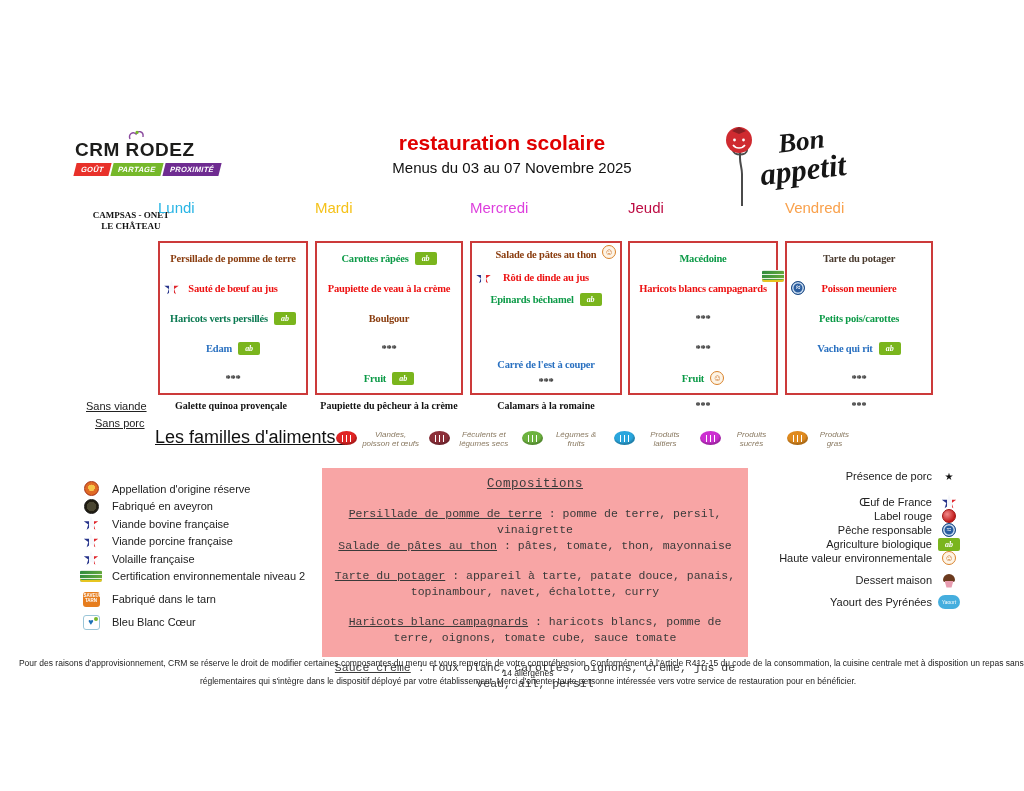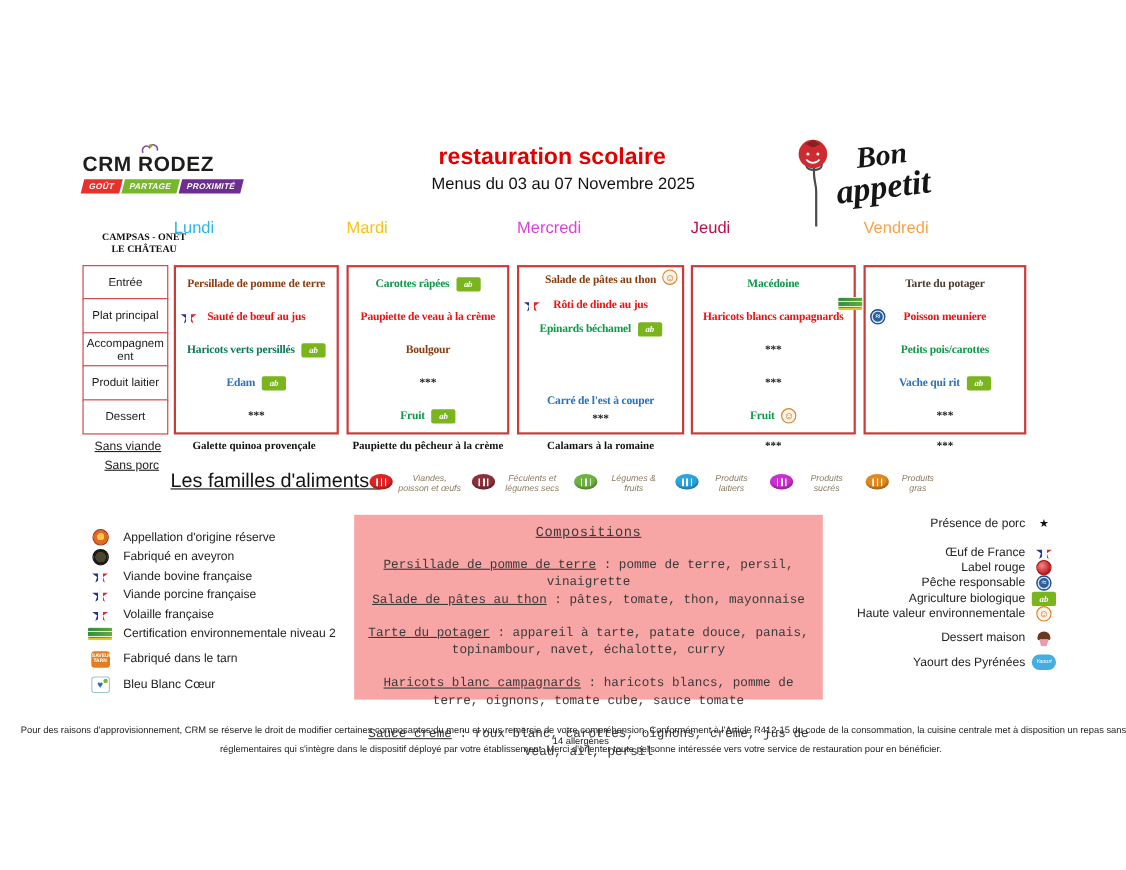--- a/index.html
+++ b/index.html
@@ -87,21 +87,21 @@
   .icon-yaourt::after { content:"Yaourt"; }
 
   .legend-right { right:64px; top:469px; display:flex; flex-direction:column; align-items:flex-end; }
   .rrow { display:flex; align-items:center; height:14px; }
   .rrow .rtext { font-size:11px; color:#222; margin-right:6px; }
   .rrow .iconcell { width:22px; display:flex; justify-content:center; }
   .rgap1 { margin-top:12px; } .rgap2 { margin-top:8px; }
   .porc-star { font-size:10px; color:#111; }
 
   
-  .pink-box { left:322px; top:468px; width:426px; height:168px; background:#f8a5a5; padding:8px 12px 8px; font-family:"Liberation Mono","DejaVu Sans Mono",monospace; font-size:11.5px; line-height:16px; color:#3a3a3a; text-align:center; overflow:visible; }
+  .pink-box { left:322px; top:468px; width:426px; height:189px; background:#f8a5a5; padding:8px 12px 8px; font-family:"Liberation Mono","DejaVu Sans Mono",monospace; font-size:11.5px; line-height:16px; color:#3a3a3a; text-align:center; overflow:visible; }
   .comp-title { font-size:12.5px; text-decoration:underline; margin-bottom:14px; letter-spacing:.5px; }
   .comp-entry { margin-bottom:0; }
   .comp-entry.mb { margin-bottom:14px; }
   .comp-name { text-decoration:underline; }
 
   
   .footer-line { left:16px; width:1024px; text-align:center; font-size:8.5px; color:#222; }
   .fl1 { top:658px; } .fl2 { top:676px; }
 </style>
 </head>
@@ -145,27 +145,20 @@
   <div class="abs site-label">
     <div>CAMPSAS - ONET</div>
     <div>LE CHÂTEAU</div>
   </div>
   <div class="abs day-label" style="left: 158px; width: 150px; color: rgb(41, 181, 229);">Lundi</div>
   <div class="abs day-label" style="left: 315px; width: 148px; color: rgb(245, 194, 26);">Mardi</div>
   <div class="abs day-label" style="left: 470px; width: 152px; color: rgb(221, 63, 221);">Mercredi</div>
   <div class="abs day-label" style="left: 628px; width: 150px; color: rgb(189, 13, 68);">Jeudi</div>
   <div class="abs day-label" style="left: 785px; width: 148px; color: rgb(249, 161, 76);">Vendredi</div>
 
-  <div class="abs label-col">
-    <div class="label-box">Entrée</div>
-    <div class="label-box">Plat principal</div>
-    <div class="label-box">Accompagnement</div>
-    <div class="label-box">Produit laitier</div>
-    <div class="label-box">Dessert</div>
-  </div>
 
   <div class="abs menu-card" style="left:158px;width:150px;">
     <div class="dish">
       <span class="dish-text" style="color: rgb(138, 61, 15);">Persillade de pomme de terre</span>
     </div>
     <div class="dish">
       <span class="icon-star icon-left"></span>
       <span class="dish-text" style="color: rgb(237, 17, 17);">Sauté de bœuf au jus</span>
     </div>
     <div class="dish">

